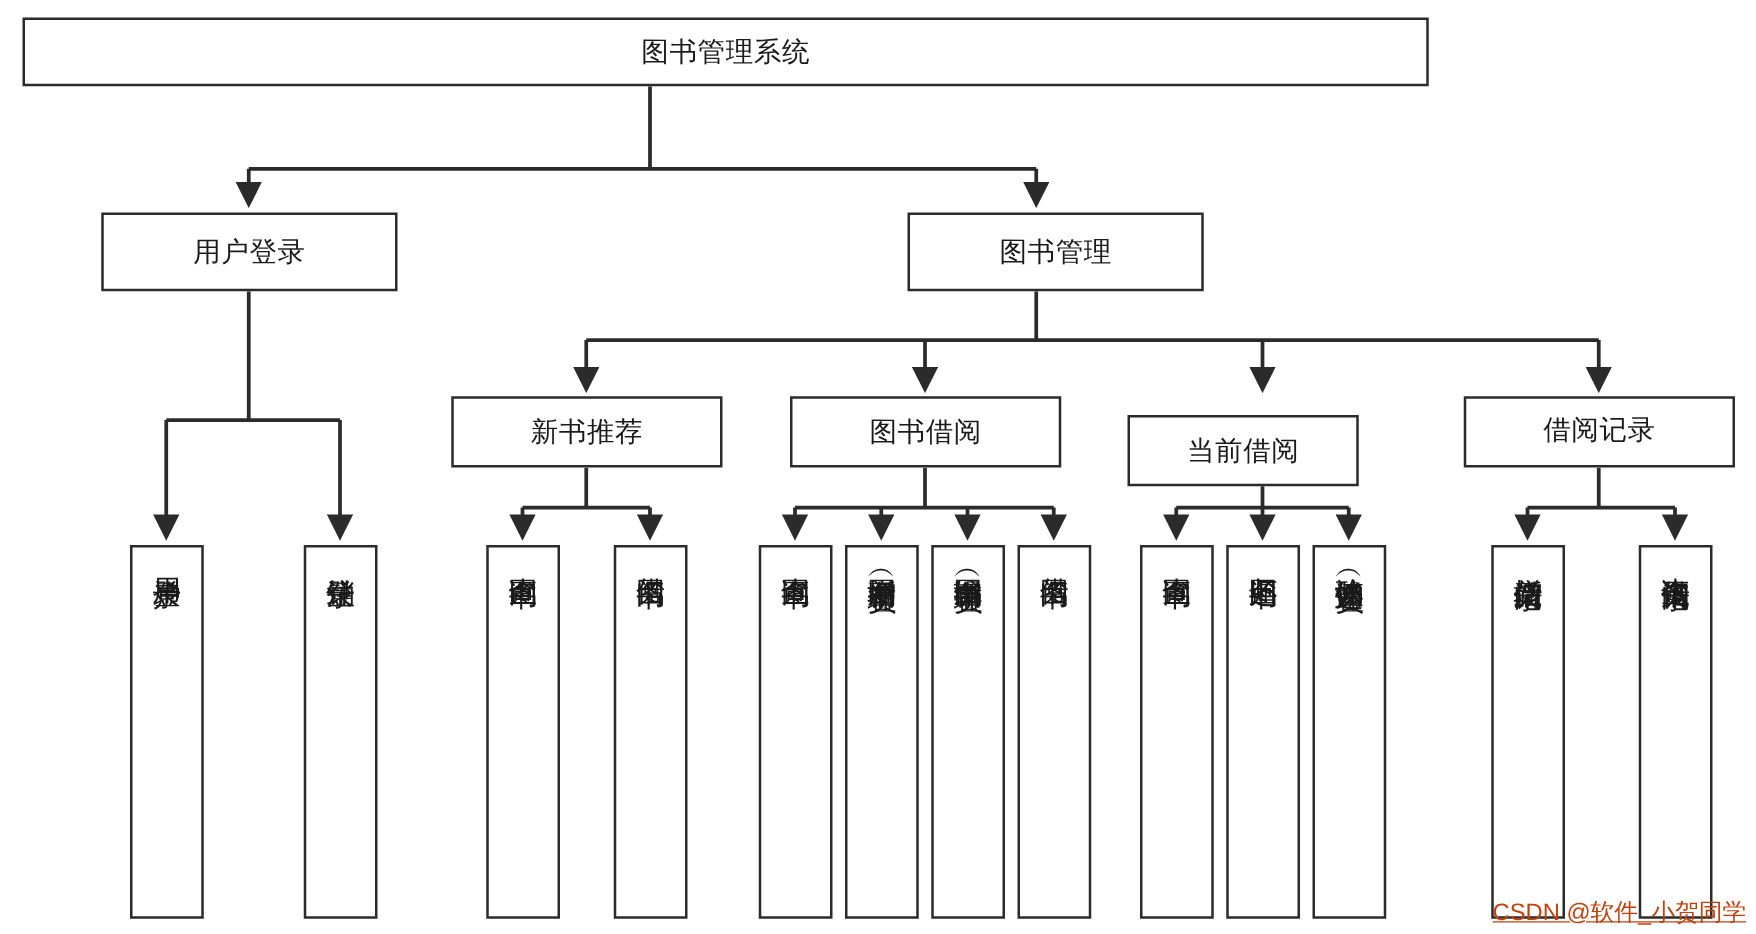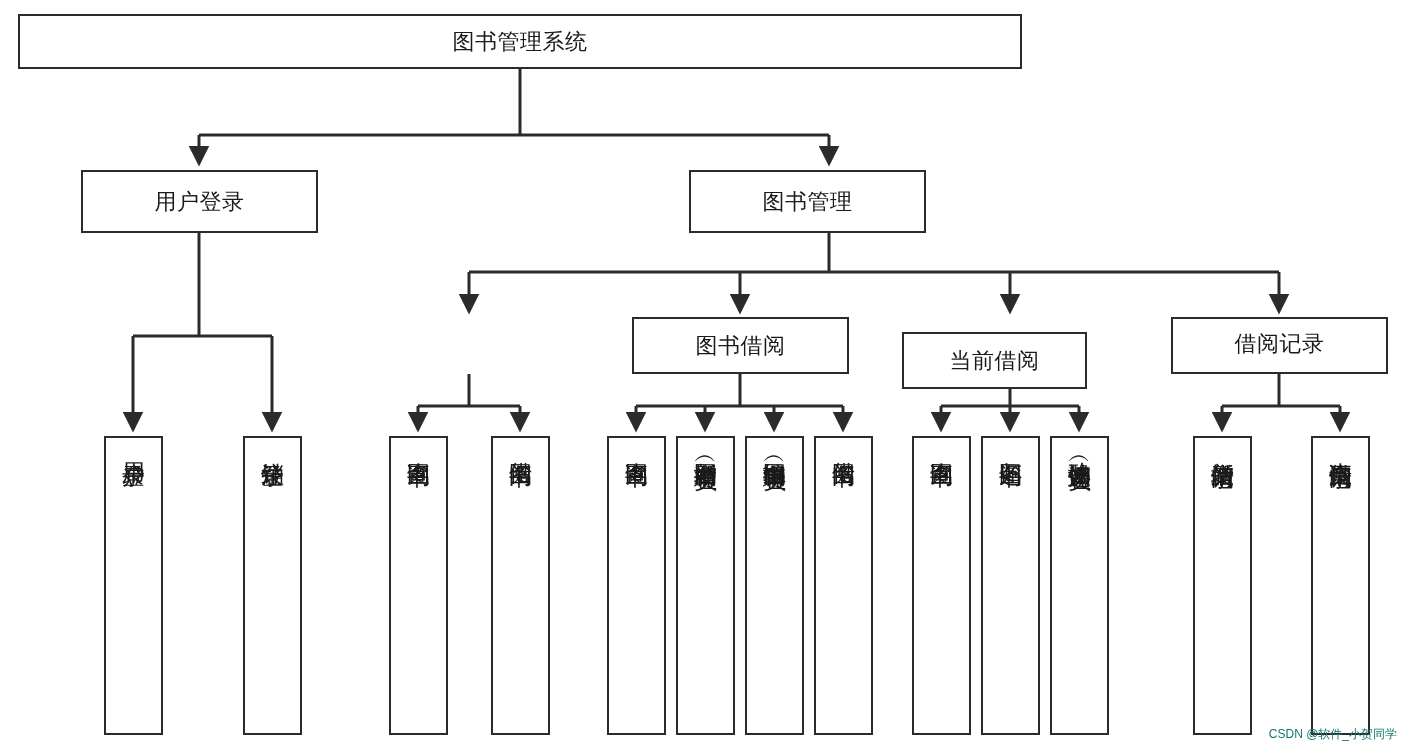--- a/index.html
+++ b/index.html
@@ -50,24 +50,25 @@
     writing-mode: vertical-rl;
     text-orientation: upright;
     font-size: 23px;
     letter-spacing: 1px;
     line-height: 1;
   }
   #watermark {
     position: absolute;
     right: 8px;
     bottom: 4px;
-    font-size: 12px;
-    color: #0f766e;
+    font-size: 19px;
+    color: #c2410c;
     white-space: nowrap;
     pointer-events: none;
+    text-decoration: underline;
   }
 </style>
 </head>
 <body>
 
 <div id="diagram-root">
 
   <svg id="edges" viewBox="0 0 1405 747" xmlns="http://www.w3.org/2000/svg">
     <defs>
       <marker id="arrow" viewBox="0 0 12 12" refX="10" refY="6" markerWidth="7" markerHeight="7" orient="auto-start-reverse">
@@ -111,32 +112,35 @@
       <path d="M 1010 406 L 1010 429" marker-end="url(#arrow)"></path>
       <path d="M 1079 406 L 1079 429" marker-end="url(#arrow)"></path>
 
       <path d="M 1279 374 L 1279 406"></path>
       <path d="M 1222 406 L 1340 406"></path>
       <path d="M 1222 406 L 1222 429" marker-end="url(#arrow)"></path>
       <path d="M 1340 406 L 1340 429" marker-end="url(#arrow)"></path>
     </g>
   </svg>
 
-  <div class="node horizontal" style="left:18px; top:14px; width:1004px; height:55px;">
+  <div class="node horizontal" style="left:18px; top:14px; width:1125px; height:55px;">
     <span class="node-label">图书管理系统</span>
   </div>
 
   <div class="node horizontal" style="left:81px; top:170px; width:237px; height:63px;">
     <span class="node-label">用户登录</span>
   </div>
 
-  <div class="node horizontal" style="left:689px; top:170px; width:237px; height:63px;">
+  <div class="node horizontal" style="left:726px; top:170px; width:237px; height:63px;">
     <span class="node-label">图书管理</span>
   </div>
 
+  <div class="node horizontal" style="left:361px; top:317px; width:217px; height:57px;">
+    <span class="node-label">新书推荐</span>
+  </div>
 
   <div class="node horizontal" style="left:632px; top:317px; width:217px; height:57px;text-align:center;">
     <span class="node-label">图书借阅</span>
   </div>
 
   <div class="node horizontal" style="left:902px; top:332px; width:185px; height:57px;">
     <span class="node-label">当前借阅</span>
   </div>
 
   <div class="node horizontal" style="left:1171px; top:317px; width:217px; height:57px;font-family:Liberation Mono, monospace;">

